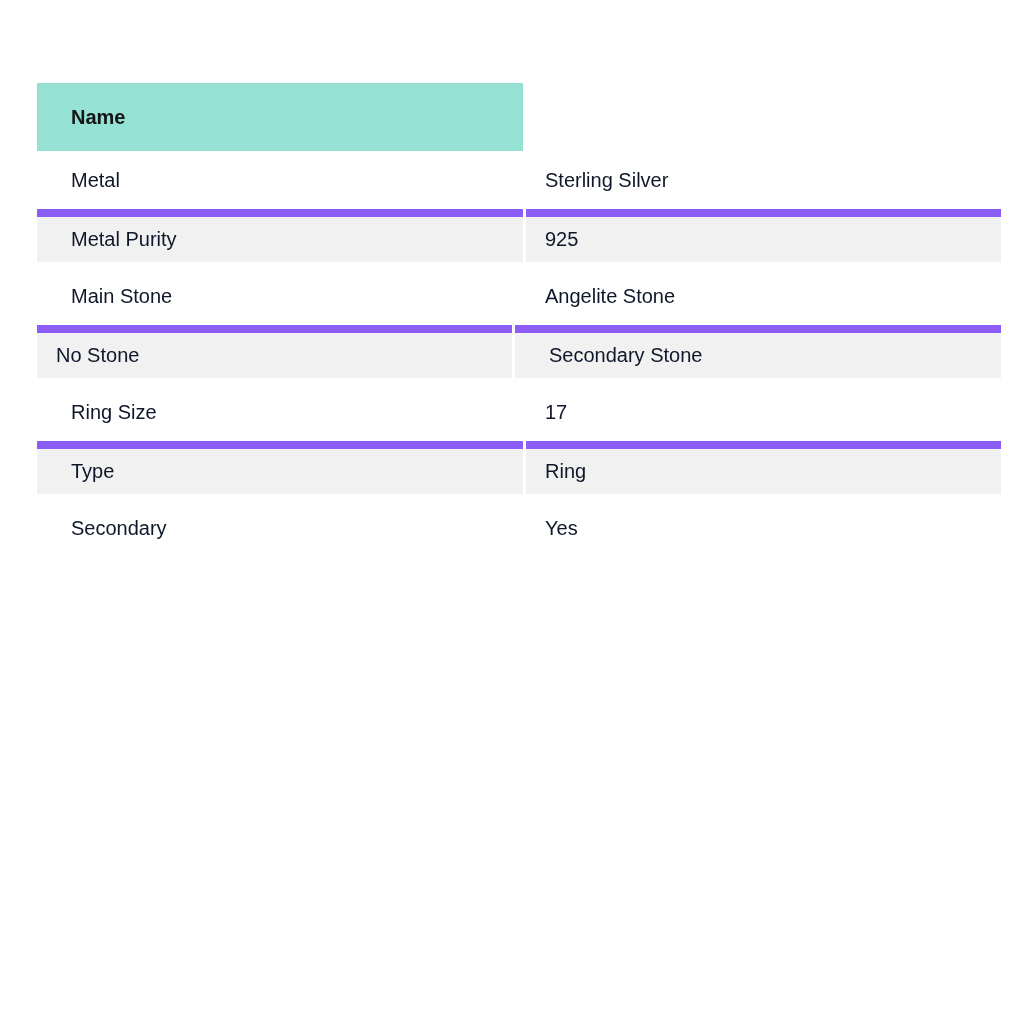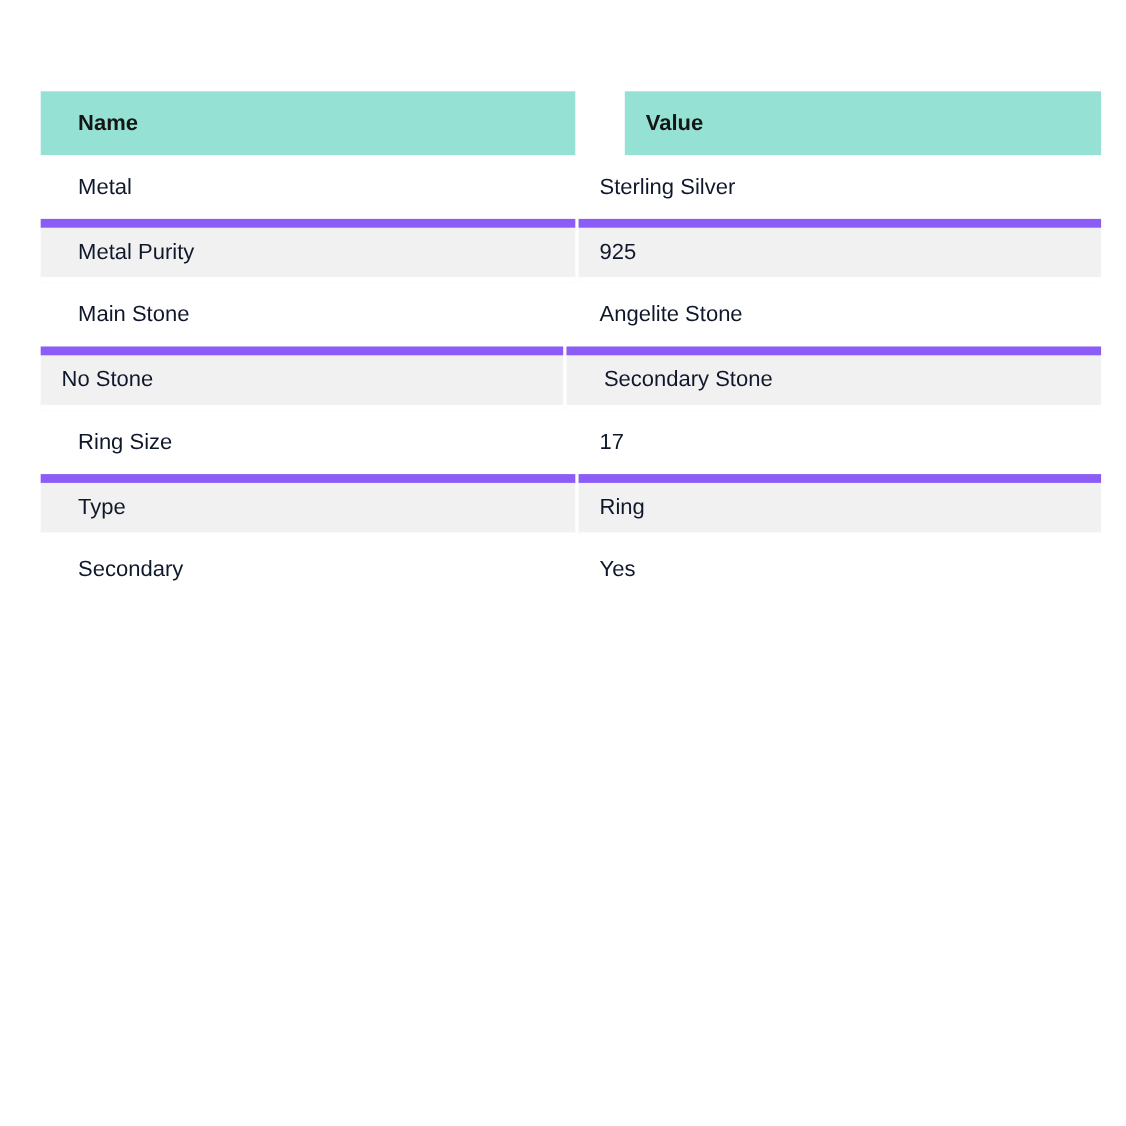--- a/index.html
+++ b/index.html
@@ -23,21 +23,21 @@
     top: 83px;
     width: 964px;
   }
   .row {
     display: flex;
     column-gap: 3px;
     height: 58px;
     background: #ffffff;
   }
   .row.header {
-    height: 58px;
+    height: 68px;
     gap: 45px;
   }
   .cell {
     display: flex;
     align-items: center;
     box-sizing: border-box;
     font-size: 20px;
     color: #0f172a;
     overflow: hidden;
     white-space: nowrap;
@@ -62,21 +62,20 @@
   }
 </style>
 </head>
 <body>
 
 <div class="page">
   <div class="spec-table">
 
     <div class="row header">
       <div class="cell name-col">Name</div>
-      <div class="cell value-col">Value</div>
     </div>
 
     <div class="row">
       <div class="cell name-col">Metal</div>
       <div class="cell value-col">Sterling Silver</div>
     </div>
 
     <div class="row striped">
       <div class="cell name-col">Metal Purity</div>
       <div class="cell value-col">925</div>

